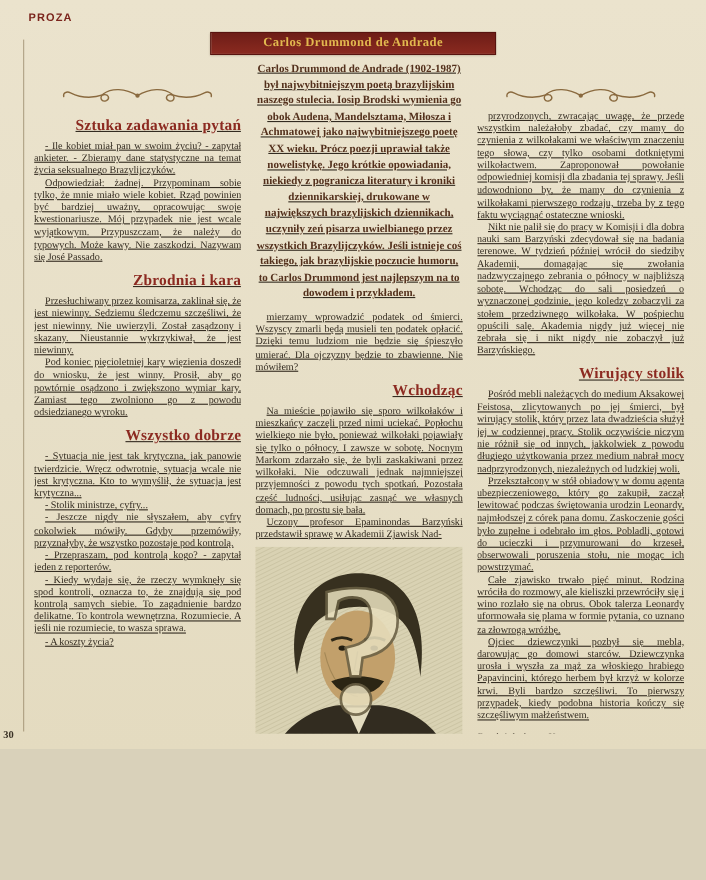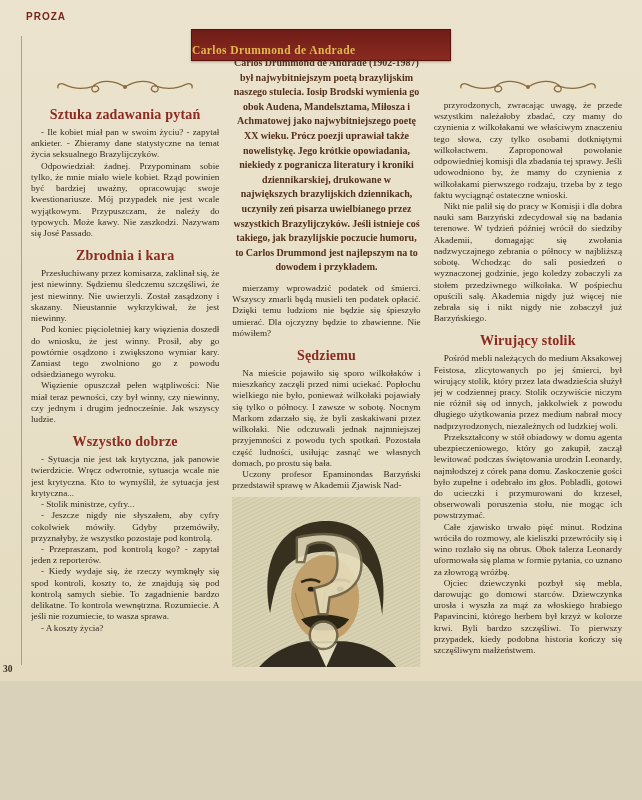--- a/index.html
+++ b/index.html
@@ -10,35 +10,35 @@
   }
   .left-rule { position:absolute; left:21px; top:36px; bottom:16px; width:1px; background:#8f7e5c; opacity:.65; }
   .kicker {
     position:absolute; left:26px; top:11px;
     font-family:"Liberation Sans", sans-serif; font-weight:bold; font-size:10px;
     letter-spacing:1px; color:#7b241c;
   }
   .banner {
     position:absolute; left:50%; transform:translateX(-50%); top:29px; width:258px;
     background:linear-gradient(180deg,#6e1d17,#8a2a20);
-    color:#e2b94f; text-align:left; font-weight:bold; font-size:11.5px;
-    padding:14px 0 4px 0; letter-spacing:.4px; border:1px solid #58130f;
+    color:#e2b94f; text-align:center; font-weight:bold; font-size:11.5px;
+    padding:3px 0 4px 0; letter-spacing:.4px; border:1px solid #58130f;
     box-shadow:0 1px 2px rgba(60,30,10,.35);
   }
   .content {
     position:absolute; left:31px; right:20px; top:50px; bottom:14px;
     display:flex; gap:13px;
   }
-  .col { flex:1 1 0; overflow:hidden; min-width:0; }
+  .col { flex:1 1 0; overflow:hidden; min-width:0;text-decoration:underline; }
   .col p {
     margin:0; font-size:9.2px; line-height:1.22; text-align:justify;
     text-indent:10px; word-spacing:-0.2px;
   }
   h2.sec {
-    margin:9px 0 4px 0; text-align:center; font-size:14px; font-weight:bold;
+    margin:9px 0 4px 0; text-align:right; font-size:14px; font-weight:bold;
     color:#8c2a21; letter-spacing:.2px;
   }
   .ornament { display:block; margin:26px auto 2px auto; }
   .col-mid .intro {
     margin:6px 1px 8px 1px; font-weight:bold; text-align:center;
     font-size:10px; line-height:1.46; color:#53301c; text-indent:0;
   }
   .illus { display:block; margin-top:6px; width:100%; height:auto; }
   .credit { margin-top:9px !important; text-align:right; text-indent:0 !important; font-size:9.6px; }
   .credit-prefix { font-style:italic; }
@@ -68,36 +68,35 @@
         <circle cx="85" cy="11" r="2.2" fill="#8a6a3f"></circle>
       </svg>
 
       <h2 class="sec">Sztuka zadawania pytań</h2>
       <p>- Ile kobiet miał pan w swoim życiu? - zapytał ankieter. - Zbieramy dane statystyczne na temat życia seksualnego Brazylijczyków.</p>
       <p>Odpowiedział: żadnej. Przypominam sobie tylko, że mnie miało wiele kobiet. Rząd powinien być bardziej uważny, opracowując swoje kwestionariusze. Mój przypadek nie jest wcale wyjątkowym. Przypuszczam, że należy do typowych. Może kawy. Nie zaszkodzi. Nazywam się José Passado.</p>
 
       <h2 class="sec">Zbrodnia i kara</h2>
       <p>Przesłuchiwany przez komisarza, zaklinał się, że jest niewinny. Sędziemu śledczemu szczęśliwi, że jest niewinny. Nie uwierzyli. Został zasądzony i skazany. Nieustannie wykrzykiwał, że jest niewinny.</p>
       <p>Pod koniec pięcioletniej kary więzienia doszedł do wniosku, że jest winny. Prosił, aby go powtórnie osądzono i zwiększono wymiar kary. Zamiast tego zwolniono go z powodu odsiedzianego wyroku.</p>
-      <p>Więzienie opuszczał pełen wątpliwości: Nie miał teraz pewności, czy był winny, czy niewinny, czy jednym i drugim jednocześnie. Jak wszyscy ludzie.</p>
 
       <h2 class="sec">Wszystko dobrze</h2>
       <p>- Sytuacja nie jest tak krytyczna, jak panowie twierdzicie. Wręcz odwrotnie, sytuacja wcale nie jest krytyczna. Kto to wymyślił, że sytuacja jest krytyczna...</p>
       <p>- Stolik ministrze, cyfry...</p>
       <p>- Jeszcze nigdy nie słyszałem, aby cyfry cokolwiek mówiły. Gdyby przemówiły, przyznałyby, że wszystko pozostaje pod kontrolą.</p>
       <p>- Przepraszam, pod kontrolą kogo? - zapytał jeden z reporterów.</p>
-      <p>- Kiedy wydaje się, że rzeczy wymknęły się spod kontroli, koszty to, że znajdują się pod kontrolą samych siebie. To zagadnienie bardzo delikatne. To kontrola wewnętrzna. Rozumiecie. A jeśli nie rozumiecie, to wasza sprawa.</p>
+      <p>- Kiedy wydaje się, że rzeczy wymknęły się spod kontroli, oznacza to, że znajdują się pod kontrolą samych siebie. To zagadnienie bardzo delikatne. To kontrola wewnętrzna. Rozumiecie. A jeśli nie rozumiecie, to wasza sprawa.</p>
       <p>- A koszty życia?</p>
     </div>
 
     <div class="col col-mid">
       <p class="intro">Carlos Drummond de Andrade (1902-1987) był najwybitniejszym poetą brazylijskim naszego stulecia. Iosip Brodski wymienia go obok Audena, Mandelsztama, Miłosza i Achmatowej jako najwybitniejszego poetę XX wieku. Prócz poezji uprawiał także nowelistykę. Jego krótkie opowiadania, niekiedy z pogranicza literatury i kroniki dziennikarskiej, drukowane w największych brazylijskich dziennikach, uczyniły zeń pisarza uwielbianego przez wszystkich Brazylijczyków. Jeśli istnieje coś takiego, jak brazylijskie poczucie humoru, to Carlos Drummond jest najlepszym na to dowodem i przykładem.</p>
       <p>mierzamy wprowadzić podatek od śmierci. Wszyscy zmarli będą musieli ten podatek opłacić. Dzięki temu ludziom nie będzie się śpieszyło umierać. Dla ojczyzny będzie to zbawienne. Nie mówiłem?</p>
 
-      <h2 class="sec">Sędziemu</h2>
+      <h2 class="sec">Wchodząc</h2>
       <p>Na mieście pojawiło się sporo wilkołaków i mieszkańcy zaczęli przed nimi uciekać. Popłochu wielkiego nie było, ponieważ wilkołaki pojawiały się tylko o północy. I zawsze w sobotę. Nocnym Markom zdarzało się, że byli zaskakiwani przez wilkołaki. Nie odczuwali jednak najmniejszej przyjemności z powodu tych spotkań. Pozostała część ludności, usiłując zasnąć we własnych domach, po prostu się bała.</p>
       <p>Uczony profesor Epaminondas Barzyński przedstawił sprawę w Akademii Zjawisk Nad-</p>
 
       <svg class="illus" viewBox="0 0 188 200">
         <defs>
           <pattern id="hatch" width="3.5" height="3.5" patternUnits="userSpaceOnUse" patternTransform="rotate(64)">
             <line x1="0" y1="0" x2="0" y2="3.5" stroke="#958c68" stroke-width="0.9"></line>
           </pattern>
         </defs>
         <rect width="188" height="200" fill="#d9d2b3"></rect>

